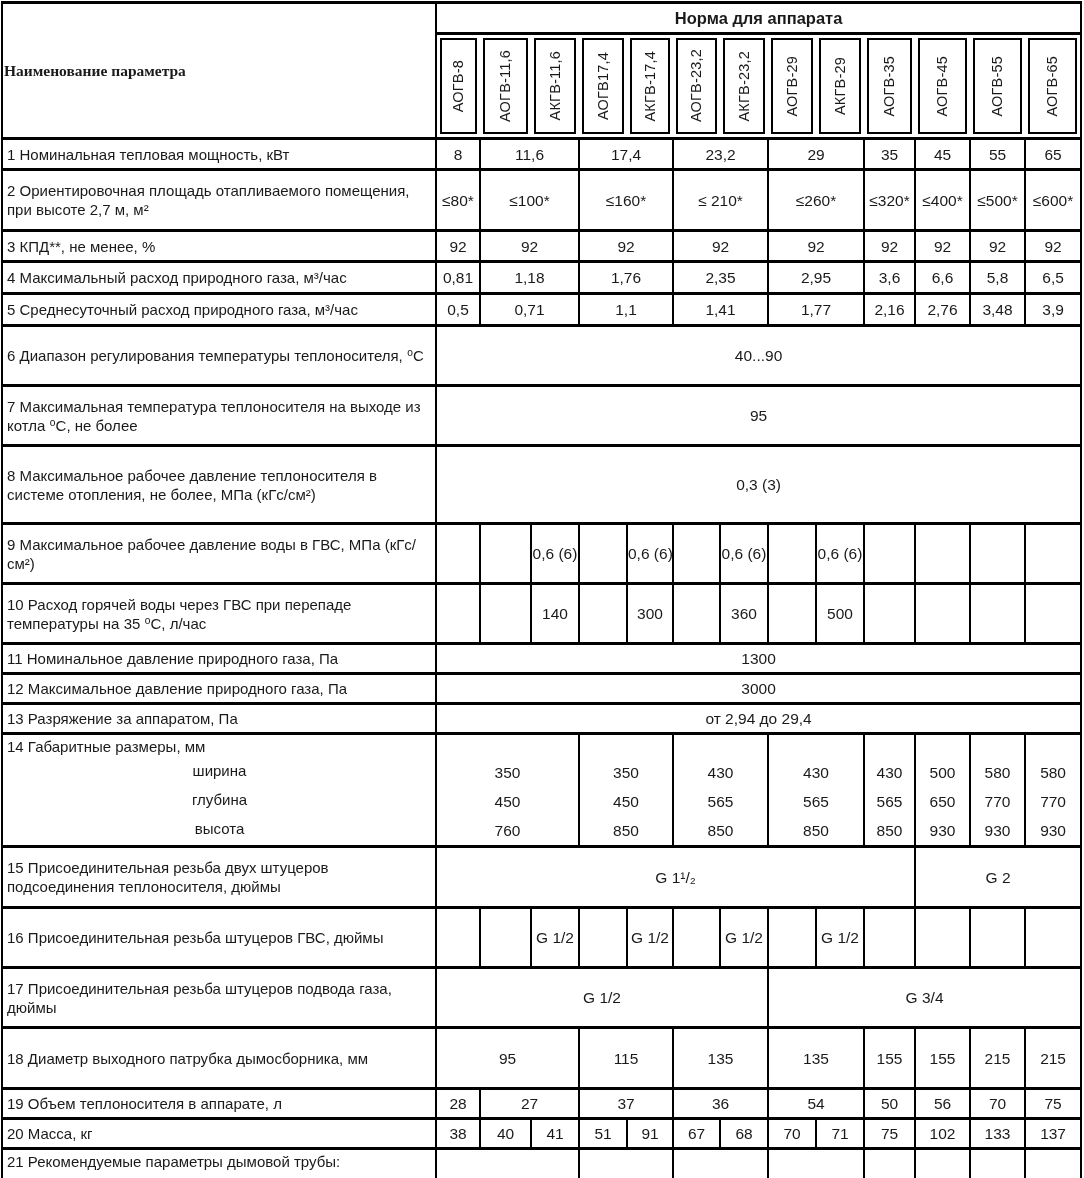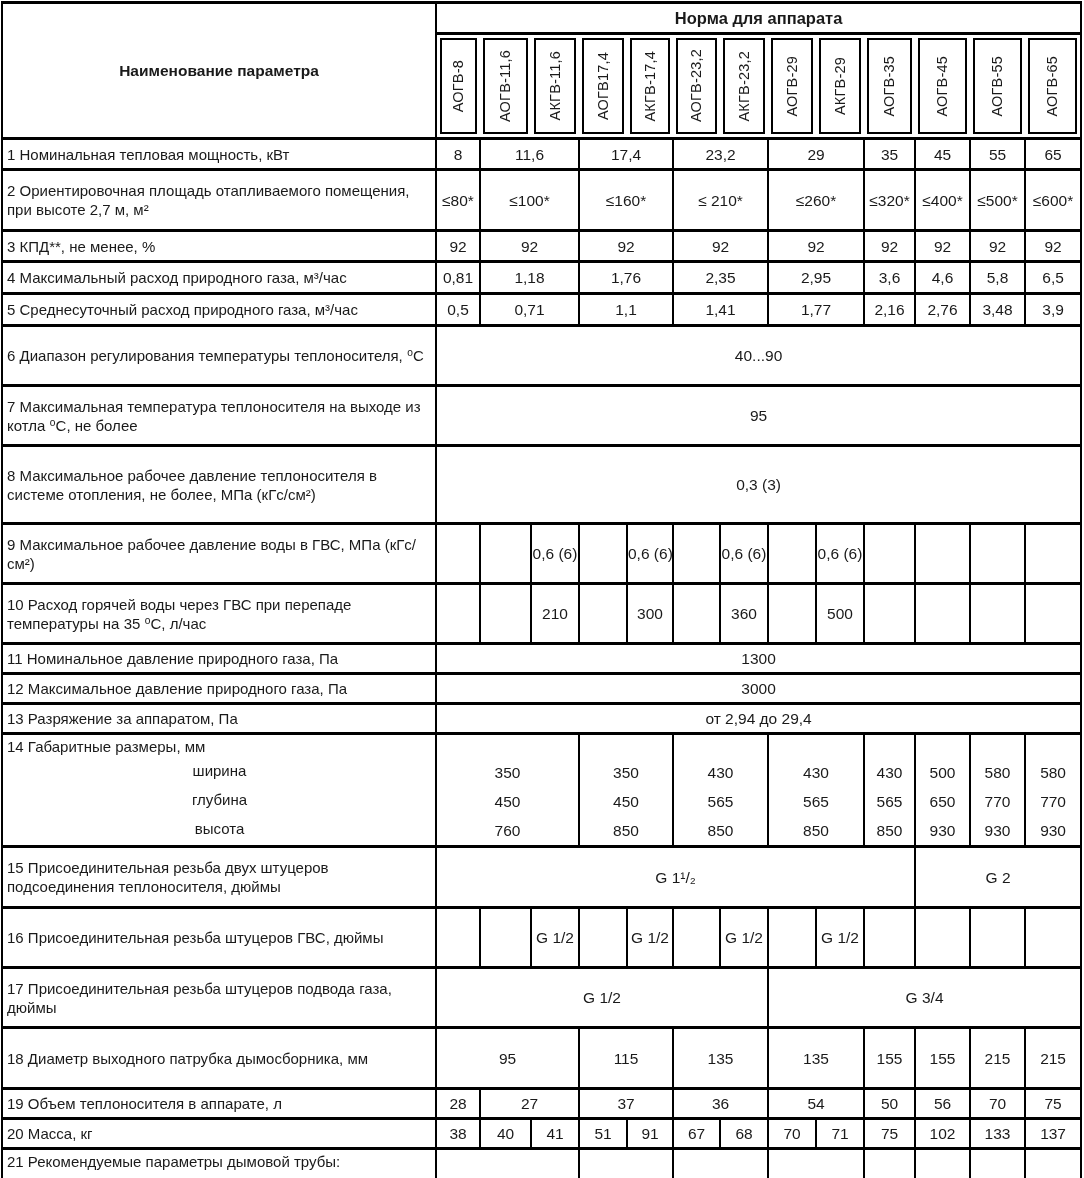--- a/index.html
+++ b/index.html
@@ -8,21 +8,21 @@
   table.spec{border-collapse:collapse;table-layout:fixed;width:1080px;margin:1px 0 0 1px;
              border:2px solid #000;}
   td{border:2px solid #000;border-top-width:3px;border-bottom-width:3px;
      font-size:15px;line-height:19px;vertical-align:middle;overflow:hidden;}
   
   col.c-label{width:434px}
   col.c1{width:44px}col.c2{width:51px}col.c3{width:48px}col.c4{width:48px}
   col.c5{width:46px}col.c6{width:47px}col.c7{width:48px}col.c8{width:48px}
   col.c9{width:48px}col.c10{width:51px}col.c11{width:55px}col.c12{width:55px}col.c13{width:56px}
   
-  .name-head{font-weight:bold;text-align:center;font-size:15.5px;}
+  .name-head{font-weight:bold;text-align:left;font-size:15.5px;font-family:Liberation Serif, serif;}
   .norm-head{font-weight:bold;text-align:center;font-size:16.5px;height:26px;}
   tr.hr2 td.model-cell{border-left:none;border-right:none;height:100px;padding:0;}
   .mbox{height:92px;margin:3px 3px;border:2px solid #000;
         display:flex;align-items:center;justify-content:center;}
   .vtext{writing-mode:vertical-rl;transform:rotate(180deg);
          font-size:14.5px;white-space:nowrap;letter-spacing:0.2px;}
   
   td.lab{text-align:left;padding:2px 2px 2px 4px;}
   td.val{text-align:center;padding:0;white-space:nowrap;font-size:15.5px;}
   td.stackcell{vertical-align:bottom;}
@@ -183,21 +183,21 @@
         <tr class="r4">
           <td class="lab">
             <div class="labtext">4 Максимальный расход природного газа, м³/час</div>
           </td>
           <td class="val">0,81</td>
           <td class="val" colspan="2">1,18</td>
           <td class="val" colspan="2">1,76</td>
           <td class="val" colspan="2">2,35</td>
           <td class="val" colspan="2">2,95</td>
           <td class="val">3,6</td>
-          <td class="val">4,6</td>
+          <td class="val">6,6</td>
           <td class="val">5,8</td>
           <td class="val">6,5</td>
         </tr>
         <tr class="r5">
           <td class="lab">
             <div class="labtext">5 Среднесуточный расход природного газа, м³/час</div>
           </td>
           <td class="val">0,5</td>
           <td class="val" colspan="2">0,71</td>
           <td class="val" colspan="2">1,1</td>
@@ -243,21 +243,21 @@
           <td class="val"></td>
           <td class="val"></td>
           <td class="val"></td>
         </tr>
         <tr class="r10">
           <td class="lab">
             <div class="labtext">10 Расход горячей воды через ГВС при перепаде температуры на 35 ⁰С, л/час</div>
           </td>
           <td class="val"></td>
           <td class="val"></td>
-          <td class="val">210</td>
+          <td class="val">140</td>
           <td class="val"></td>
           <td class="val">300</td>
           <td class="val"></td>
           <td class="val">360</td>
           <td class="val"></td>
           <td class="val">500</td>
           <td class="val"></td>
           <td class="val"></td>
           <td class="val"></td>
           <td class="val"></td>

